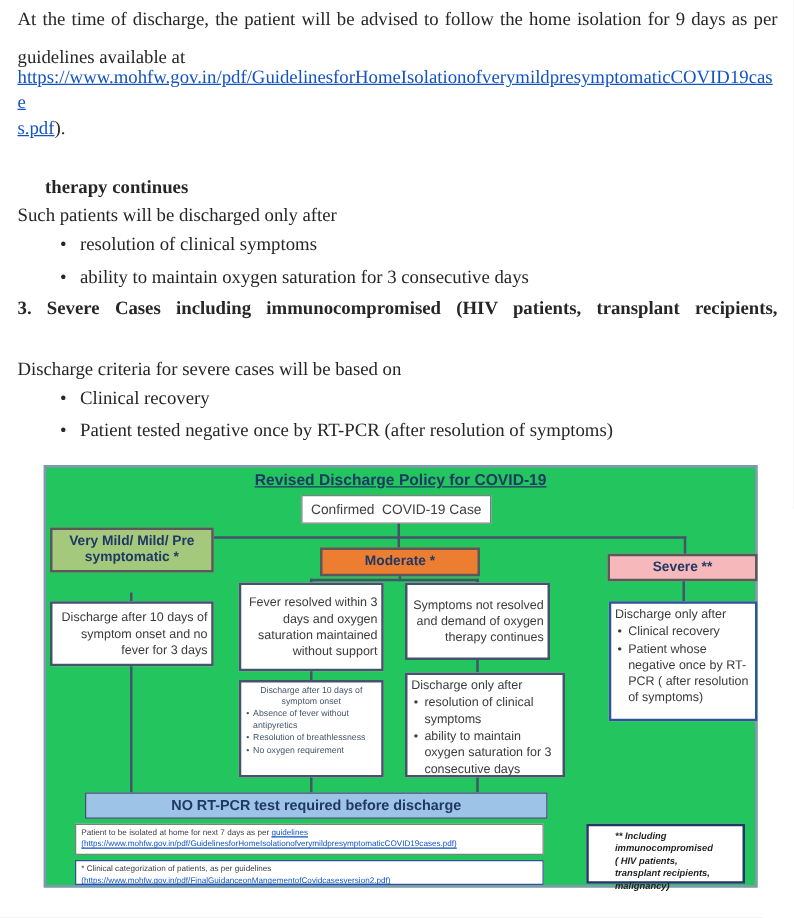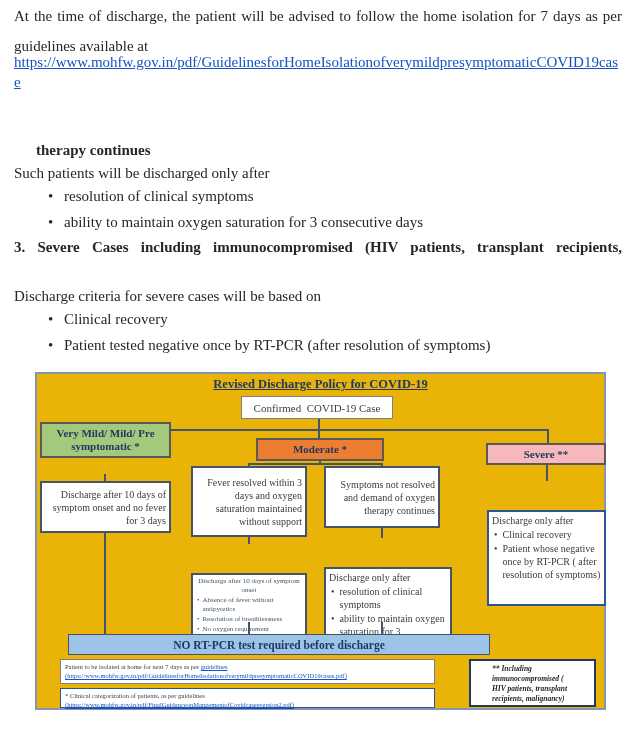--- a/index.html
+++ b/index.html
@@ -10,22 +10,22 @@
   
   .dline{position:absolute;left:14px;width:608px;font-size:15px;line-height:20px;}
   .stretch{text-align:justify;text-align-last:justify;}
   .bold{font-weight:bold;}
   a.doclink, .doclink{color:var(--link_blue);text-decoration:underline;cursor:pointer;word-break:break-all;}
   .bullet-dot{position:absolute;left:48px;width:10px;font-size:15px;}
   .bullet-text{position:absolute;left:64px;font-size:15px;}
   
   .flow{
     position:absolute;left:35px;top:372px;width:571px;height:338px;
-    background:#eab308;border:2px solid var(--outer_border);box-sizing:border-box;
-    font-family:Liberation Serif, serif;color:#333;
+    background:#22c55e;border:2px solid var(--outer_border);box-sizing:border-box;
+    font-family:Liberation Sans, sans-serif;color:#333;
   }
   .flow *{box-sizing:border-box;}
   .fbox{
     position:absolute;background:#fff;border:2px solid var(--box_border);
     display:flex;align-items:center;justify-content:center;text-align:right;
     font-size:10px;line-height:13px;color:#3b3b3b;padding:2px 3px;
   }
   .fheader{
     position:absolute;border:2px solid var(--header_border);
     display:flex;align-items:center;justify-content:center;text-align:center;
@@ -34,27 +34,27 @@
   .conn{position:absolute;background:var(--box_border);}
   .flow-title{
     position:absolute;top:3px;left:0;width:100%;text-align:center;
     font-weight:bold;font-size:12.5px;color:#203864;text-decoration:underline;
   }
   .confirmed{
     position:absolute;left:204px;top:22px;width:152px;height:23px;
     background:#fff;border:1.5px solid #7f7f7f;display:flex;align-items:center;justify-content:center;
     font-size:11px;color:#404040;white-space:pre;
   }
-  .listbox{align-items:flex-start;justify-content:flex-start;flex-direction:column;text-align:left;margin-top:29px;}
+  .listbox{align-items:flex-start;justify-content:flex-start;flex-direction:column;text-align:left;}
   .fb-row{display:flex;align-items:flex-start;margin-top:1px;}
   .fb-row::before{content:"\2022";margin:0 5px 0 2px;line-height:inherit;}
   .smallbox{font-size:7px;line-height:9px;color:#44546a;}
   .smallbox .fb-row::before{margin:0 3px 0 1px;}
   .rtpcr{
-    position:absolute;left:31px;top:260px;width:422px;height:21px;
+    position:absolute;left:31px;top:260px;width:370px;height:21px;
     background:var(--rtpcr_blue);border:1.5px solid var(--box_border);
     display:flex;align-items:center;justify-content:center;
     font-weight:bold;font-size:11.5px;color:#1f3864;
   }
   .notebox{
     position:absolute;left:23px;width:375px;background:#fff;border:1px solid #7f7f7f;
     font-size:6.5px;line-height:9px;color:#404040;padding:2px 4px;
   }
   .notebox .doclink{word-break:break-all;}
   .catbox{border:1.5px solid #2f5496;}
@@ -63,23 +63,24 @@
     background:#fff;border:2px solid #1f3864;
     font-size:7.5px;line-height:10px;color:#1f1f1f;font-weight:bold;font-style:italic;
     padding:3px 21px;
   }
 </style>
 </head>
 <body>
 
 <div class="page">
 
-  <div class="dline stretch" style="top:6px">At the time of discharge, the patient will be advised to follow the home isolation for 7 days as per</div>
+  <div class="dline stretch" style="top:6px">At the time of discharge, the patient will be advised to follow the home isolation for 9 days as per</div>
   <div class="dline" style="top:36px">guidelines available at</div>
   <div class="dline" style="top:52px"><span class="doclink">https://www.mohfw.gov.in/pdf/GuidelinesforHomeIsolationofverymildpresymptomaticCOVID19case</span></div>
+  <div class="dline" style="top:93px"><span class="doclink">s.pdf</span><span>).</span></div>
 
   <div class="dline" style="top:163px">Such patients will be discharged only after</div>
 
   <div class="dline bold" style="top:140px;left:36px;width:586px">therapy continues</div>
 
   <div class="bullet-dot" style="top:188px">•</div>
   <div class="bullet-text" style="top:188px">resolution of clinical symptoms</div>
   <div class="bullet-dot" style="top:214px">•</div>
   <div class="bullet-text" style="top:214px">ability to maintain oxygen saturation for 3 consecutive days</div>
 

